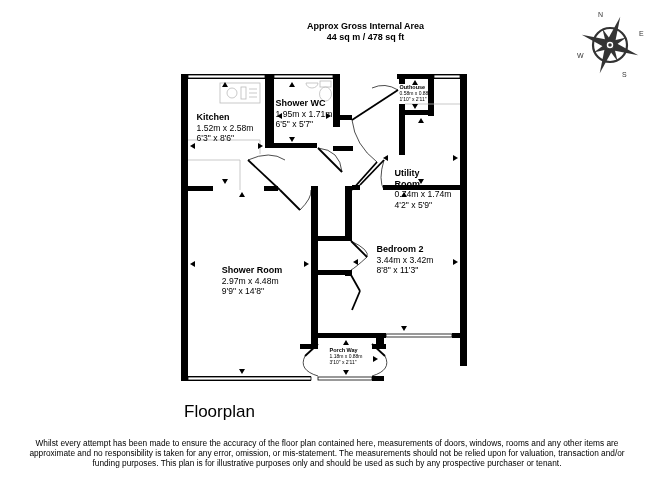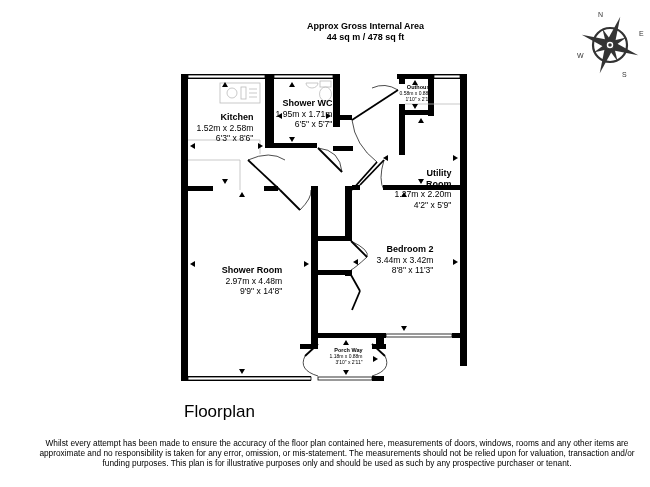--- a/index.html
+++ b/index.html
@@ -2,22 +2,22 @@
 <html><head>
 <meta charset="utf-8">
 <style>
   html, body { margin:0; padding:0; background:#ffffff; }
   body { width:650px; height:487px; position:relative; overflow:hidden; font-family:"Liberation Sans", sans-serif; color:#000; }
   .header { position:absolute; left:0; top:21px; width:650px; text-align:center; font-weight:bold; font-size:9px; line-height:11px;margin-left:43px; }
   .header div { margin-left:-5px; }
   .compass { position:absolute; left:574px; top:8px; width:72px; height:72px; }
   .plan { position:absolute; left:0; top:0; width:650px; height:487px; }
   .floorplan-label { position:absolute; left:184px; top:402px; font-size:17px; }
-  .disclaimer { position:absolute; left:32px; top:438px; width:610px; text-align:center; font-size:8.3px; line-height:10.2px; }
-  .room-label { position:absolute; text-align:right; font-size:8.6px; line-height:10.5px; white-space:nowrap; transform:translateX(-50%); }
+  .disclaimer { position:absolute; left:22px; top:438px; width:610px; text-align:center; font-size:8.3px; line-height:10.2px; }
+  .room-label { position:absolute; text-align:left; font-size:8.6px; line-height:10.5px; white-space:nowrap; transform:translateX(-50%); }
   .room-label .name { font-weight:bold; font-size:9px; }
   .room-label.small { font-size:5px; line-height:6px; }
   .room-label.small .name { font-size:5.5px; }
 </style>
 </head>
 <body>
 
 <div class="header">
   <div>Approx Gross Internal Area</div>
   <div>44 sq m / 478 sq ft</div>
@@ -188,21 +188,21 @@
 
 <div class="room-label small" style="left:416px; top:84px;">
   <div class="name">Outhouse</div>
   <div>0.58m x 0.88m</div>
   <div>1'10" x 2'11"</div>
 </div>
 
 <div class="room-label" style="left:423px; top:135px;margin-top:33px;">
   <div class="name">Utility</div>
   <div class="name">Room</div>
-  <div>1.27m x 2.20m</div>
+  <div>0.74m x 1.74m</div>
   <div>4'2" x 5'9"</div>
 </div>
 
 <div class="room-label" style="left:252px; top:265px;">
   <div class="name">Shower Room</div>
   <div>2.97m x 4.48m</div>
   <div>9'9" x 14'8"</div>
 </div>
 
 <div class="room-label" style="left:405px; top:244px;">

